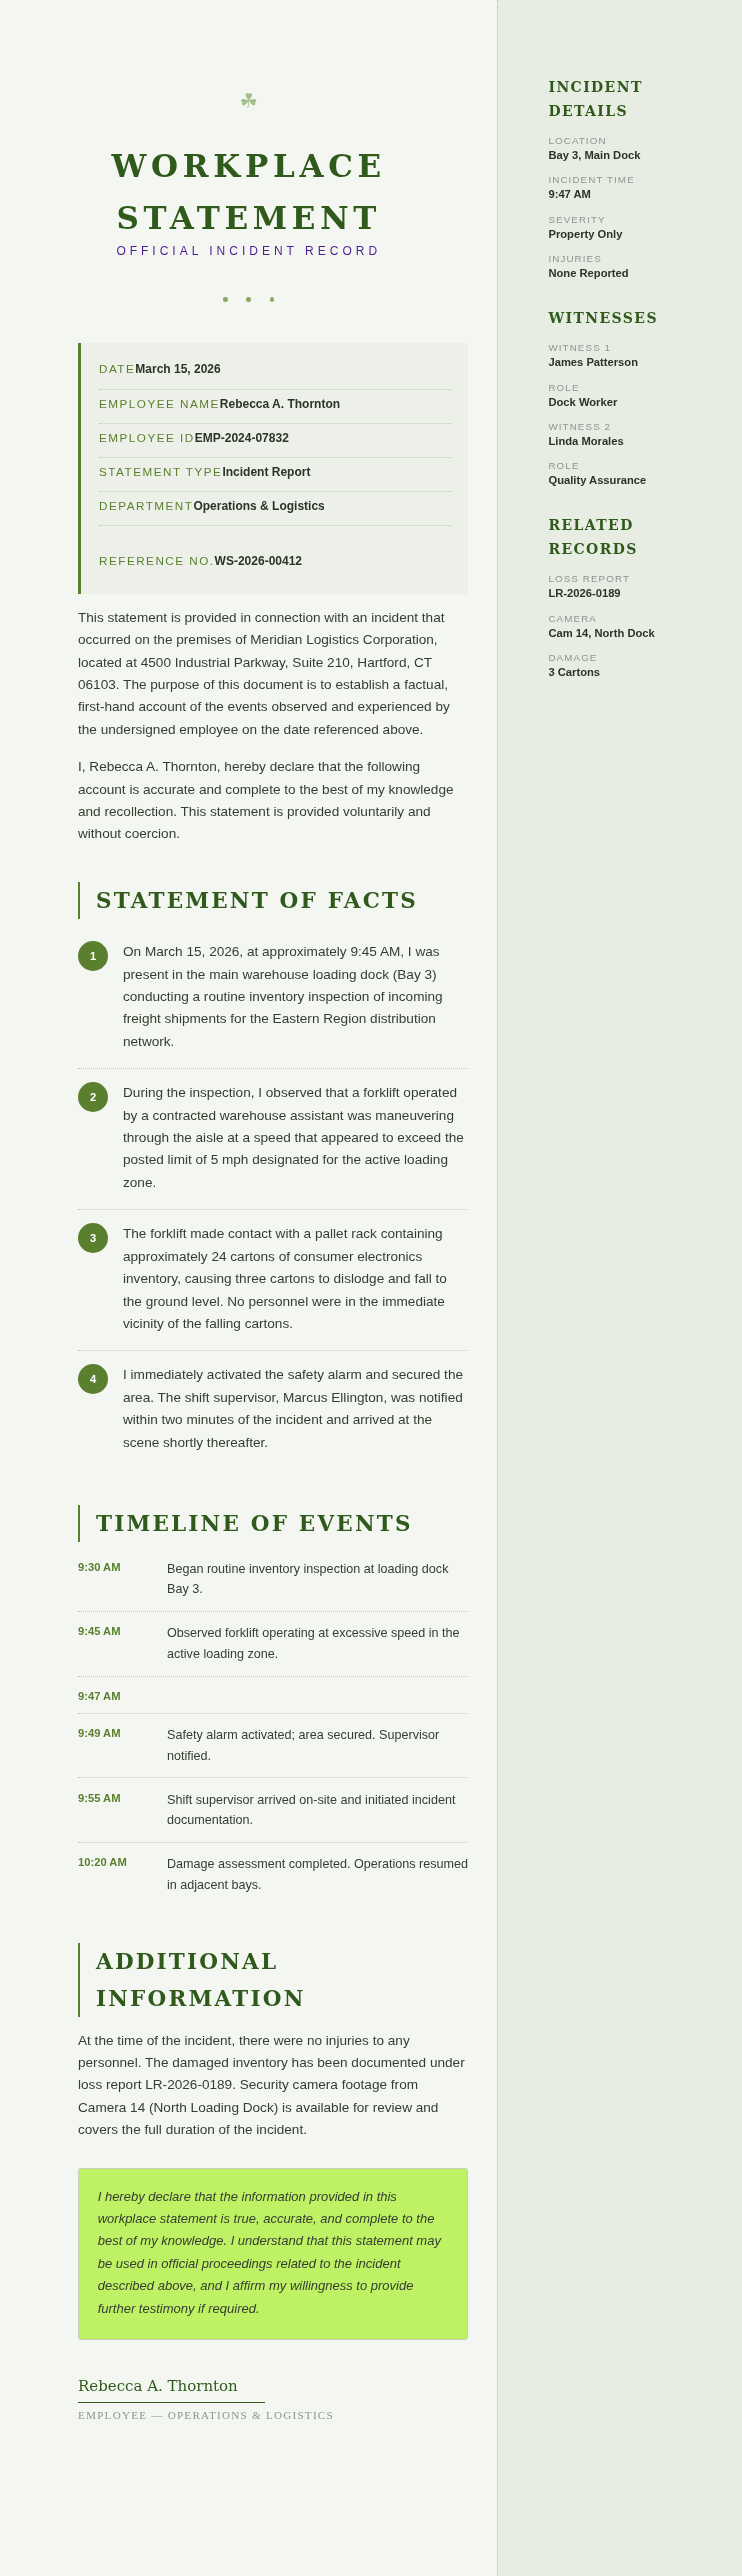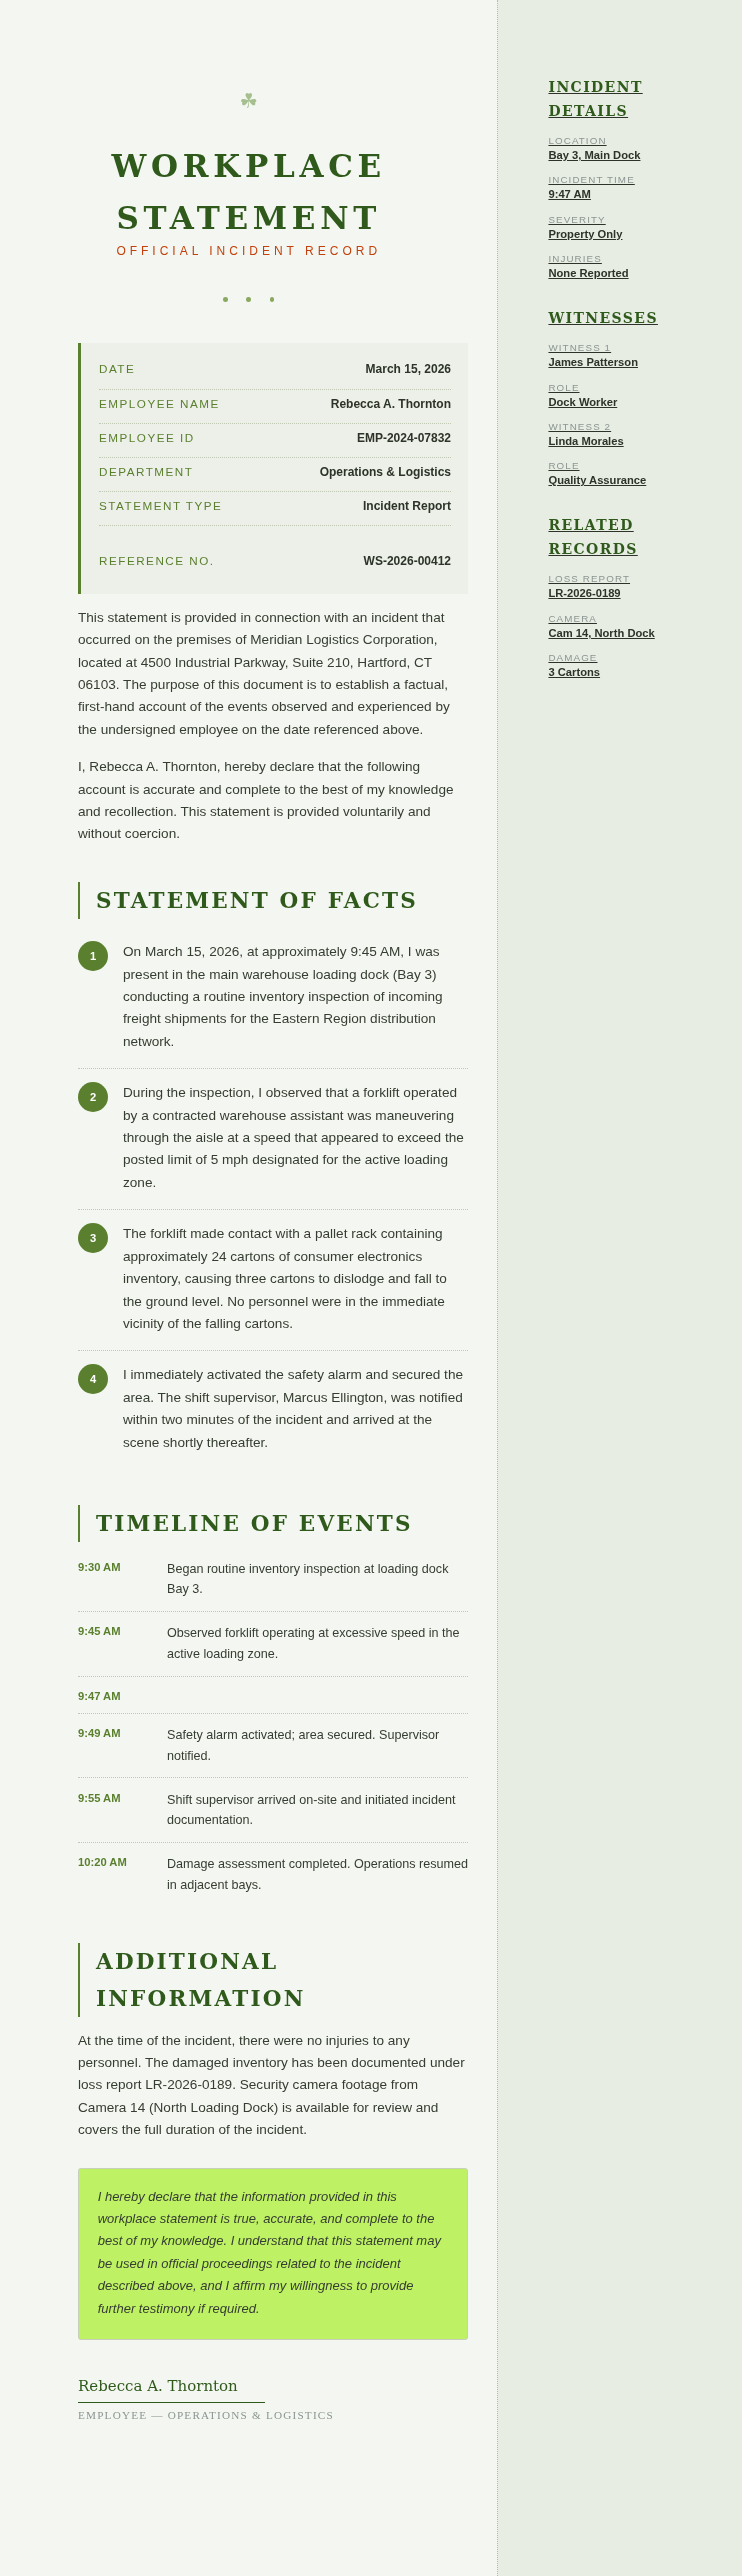--- a/index.html
+++ b/index.html
@@ -1,31 +1,31 @@
 <!DOCTYPE html>
 <html style="font-size:15px"><head>
 <meta charset="utf-8">
 <style>
   * { box-sizing: border-box; margin: 0; padding: 0; }
   html, body { width: 742px; background: #f4f7f1; }
   body { font-family: "DejaVu Sans", sans-serif; color: #2d3328; }
   .page { display: flex; width: 742px; min-height: 2576px; }
   .main { width: 530px; padding: 0 0 56px 0; background: #f4f7f1; }
-  .sidebar { width: 256px; background: #e7ede2; border-left: 1.9px dotted #b3c29d; padding: 75px 18.7px 37px 50px; text-decoration: underline; }
+  .sidebar { width: 256px; background: #e7ede2; border-left: 1.9px dotted #b3c29d; padding: 75px 18.7px 37px 50px; }
 
   .header { text-align: center; padding-top: 90px; }
   .shamrock { font-size: 20.6px; color: #a5bf8f; line-height: 22.4px; height: 22.4px; }
   .title { margin-top: 28px; font-family: "DejaVu Serif", serif; font-weight: bold; color: #2f5a1c; font-size: 31px; letter-spacing: 4.7px; line-height: 52px; }
-  .subtitle { margin-top: 0px; font-family: "Liberation Sans", sans-serif; font-size: 12px; letter-spacing: 4px; color: #c2410c; }
+  .subtitle { margin-top: 0px; font-family: "Liberation Sans", sans-serif; font-size: 12px; letter-spacing: 4px; color: #4c1d95; }
   .dots { margin-top: 39px; display: flex; justify-content: center; gap: 18.7px; }
   .dot { width: 4.7px; height: 4.7px; background: #8ba860; border-radius: 50%; }
 
   .content { padding: 0 0 0 78px; width: 467px; }
   .info-card { margin-top: 41px; width: 390px; background: #ecf0e8; border-left: 3.7px solid #5a7f2e; padding: 18.7px 17px 13px 18px; }
-  .info-row { display: flex; justify-content: space-between; align-items: baseline; padding: 7.5px 0 7.5px 0; border-bottom: 0.9px dotted #c0c9b4; height: 34px; }
+  .info-row { display: flex; align-items: baseline; padding: 7.5px 0 7.5px 0; border-bottom: 0.9px dotted #c0c9b4; height: 34px; }
   .info-row:last-child { border-bottom: none; margin-top: 21px; }
   .info-row:first-child { padding-top: 0; height: 28px; }
   .info-label { font-family: "Liberation Sans", sans-serif; font-size: 11.7px; letter-spacing: 1.5px; color: #5a7f2e; }
   .info-value { font-family: "Liberation Sans", sans-serif; font-weight: bold; font-size: 12px; color: #2d3328; }
 
   .section-heading { margin-top: 36px; border-left: 2.8px solid #5a7f2e; padding-left: 16px; font-family: "DejaVu Serif", serif; font-weight: bold; color: #2f5a1c; font-size: 21.5px; letter-spacing: 2.2px; line-height: 37px; width: 390px; }
   .para { margin-top: 13px; font-family: "Liberation Sans", sans-serif; font-size: 13.6px; line-height: 22.4px; color: #363d31; width: 390px; }
   .para + .para { margin-top: 15px; }
 
   .facts { margin-top: 22.4px; width: 390px; }
@@ -81,26 +81,26 @@
         </div>
         <div class="info-row">
           <span class="info-label">EMPLOYEE NAME</span>
           <span class="info-value">Rebecca A. Thornton</span>
         </div>
         <div class="info-row">
           <span class="info-label">EMPLOYEE ID</span>
           <span class="info-value">EMP-2024-07832</span>
         </div>
         <div class="info-row">
+          <span class="info-label">STATEMENT TYPE</span>
+          <span class="info-value">Incident Report</span>
+        </div>
+        <div class="info-row">
           <span class="info-label">DEPARTMENT</span>
           <span class="info-value">Operations &amp; Logistics</span>
-        </div>
-        <div class="info-row">
-          <span class="info-label">STATEMENT TYPE</span>
-          <span class="info-value">Incident Report</span>
         </div>
         <div class="info-row">
           <span class="info-label">REFERENCE NO.</span>
           <span class="info-value">WS-2026-00412</span>
         </div>
       </section>
 
       <section>
         <p class="para">This statement is provided in connection with an incident that occurred on the premises of Meridian Logistics Corporation, located at 4500 Industrial Parkway, Suite 210, Hartford, CT 06103. The purpose of this document is to establish a factual, first-hand account of the events observed and experienced by the undersigned employee on the date referenced above.</p>
         <p class="para">I, Rebecca A. Thornton, hereby declare that the following account is accurate and complete to the best of my knowledge and recollection. This statement is provided voluntarily and without coercion.</p>

